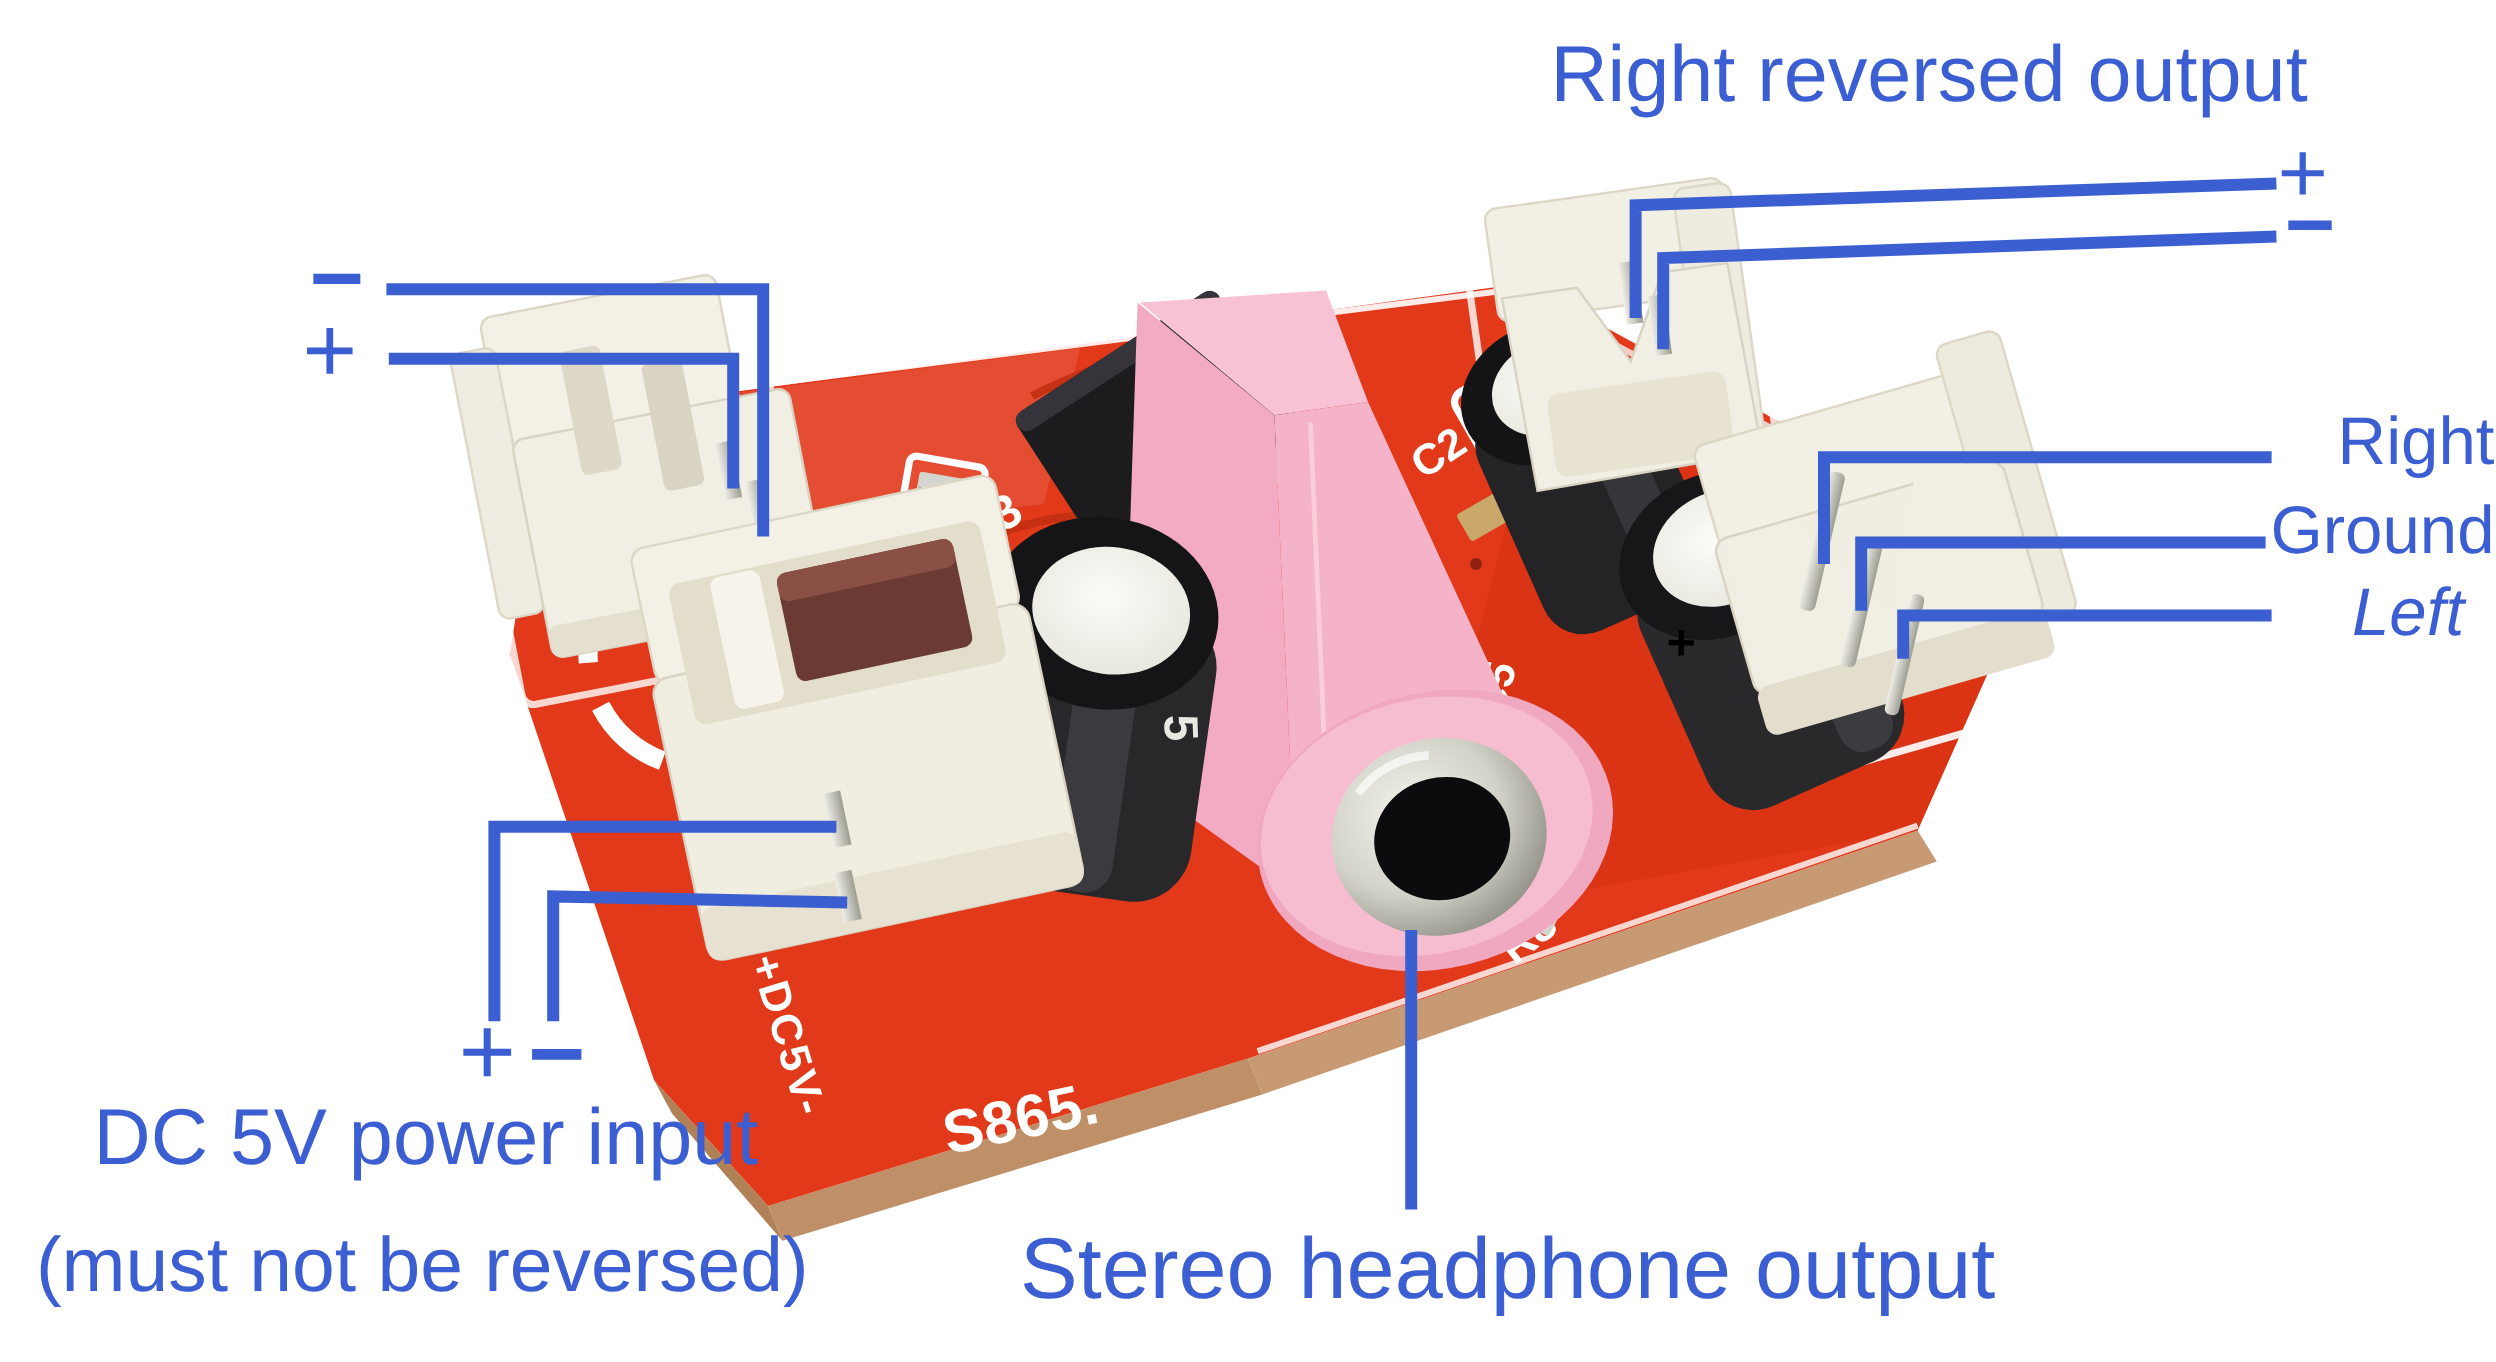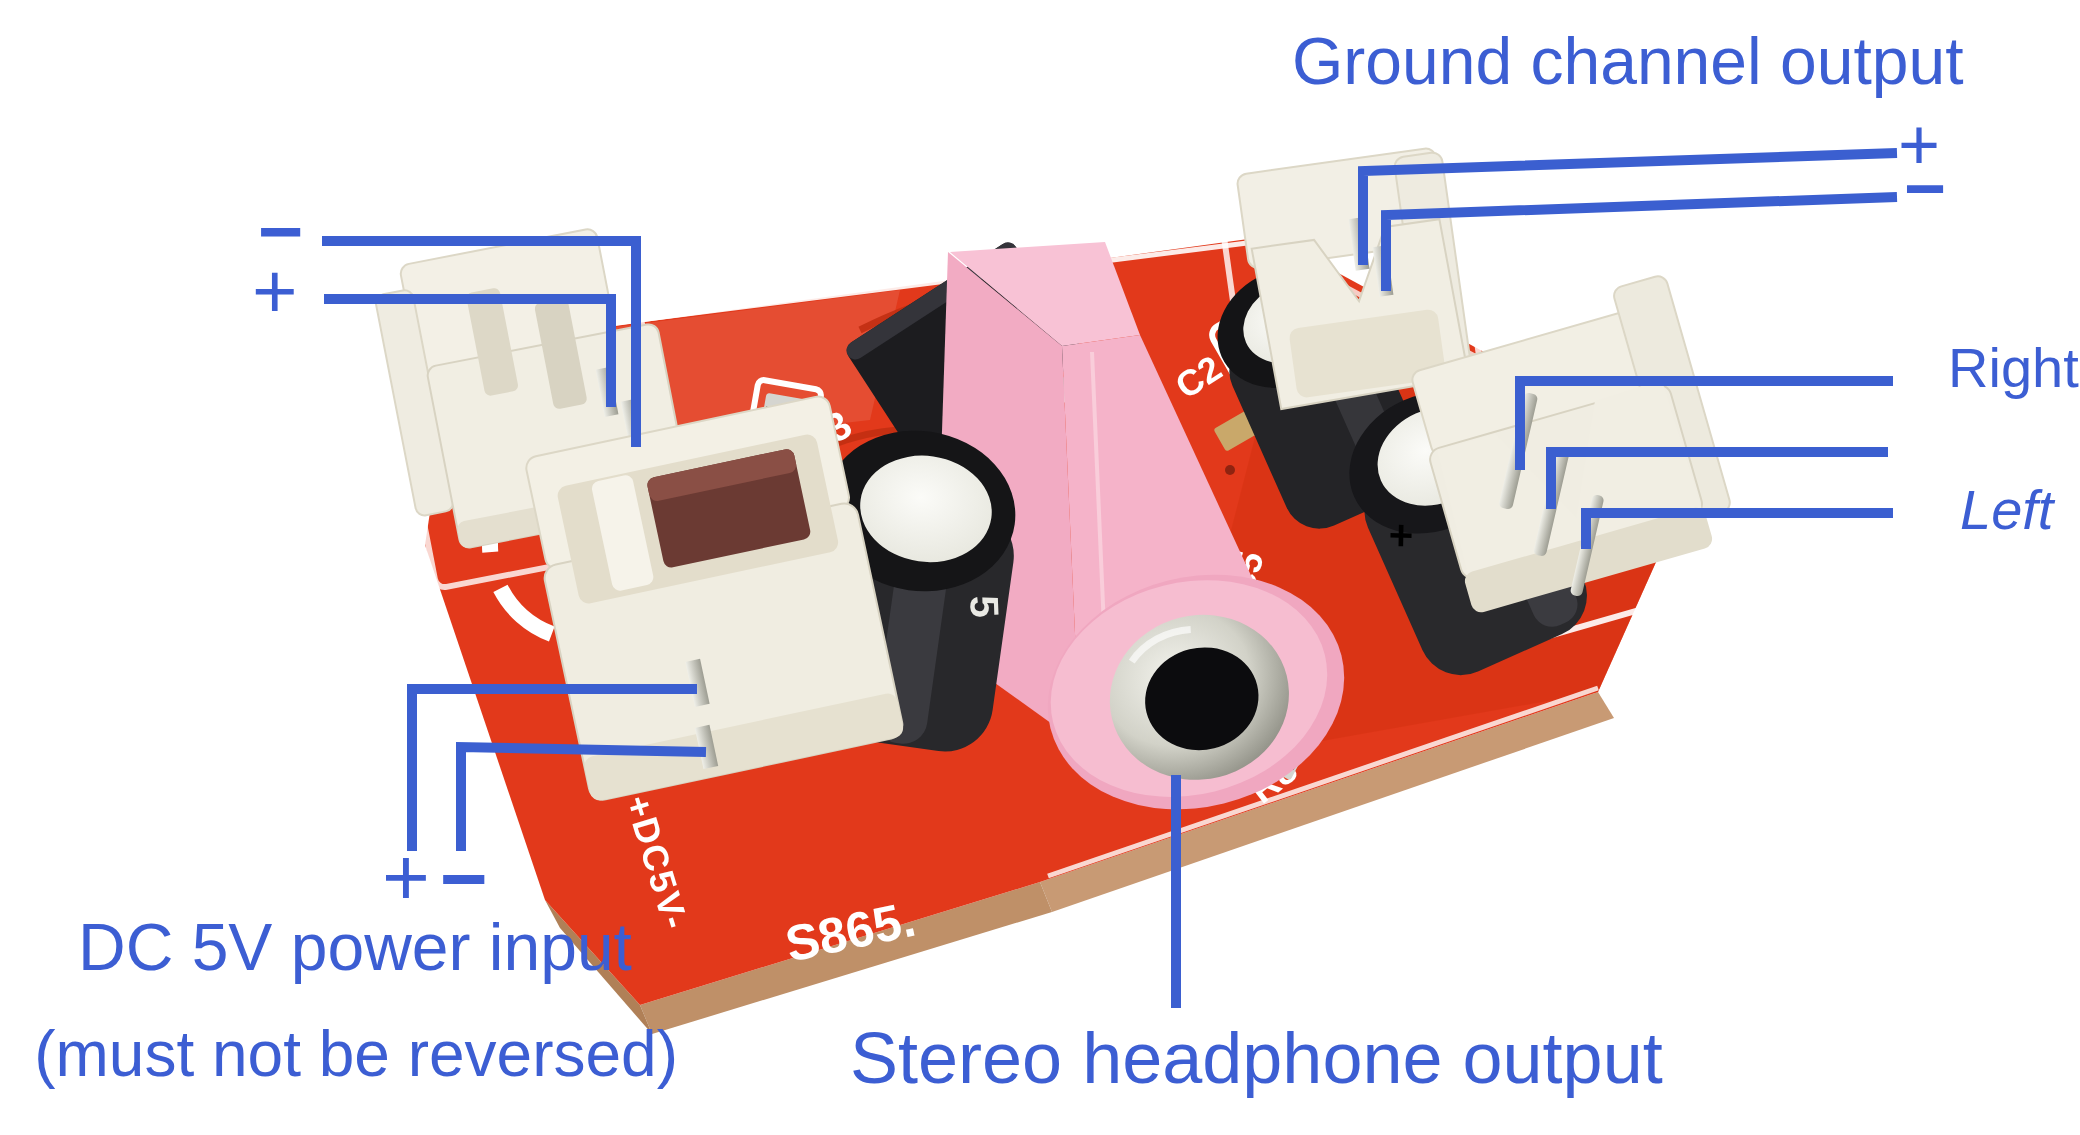--- a/index.html
+++ b/index.html
@@ -1,21 +1,21 @@
 <!DOCTYPE html>
 <html><head>
 <meta charset="utf-8">
 <style>
   html,body{margin:0;padding:0;background:#ffffff;}
   #stage{position:relative;width:2080px;height:1135px;background:#ffffff;overflow:hidden;
          font-family:"Liberation Sans",sans-serif;}
   .lbl{position:absolute;color:#3c5ed3;white-space:nowrap;line-height:1;}
   .sym{position:absolute;color:#3c5ed3;line-height:1;}
   svg{position:absolute;left:0;top:0;}
-  .t-center{text-align:right;}
+  .t-center{text-align:left;}
 </style>
 </head>
 <body>
 
 <div id="stage">
 
   <svg width="2080" height="1135" viewBox="0 0 2080 1135">
     <defs>
       <radialGradient id="gradMetal" cx="40%" cy="35%" r="75%">
         <stop offset="0" stop-color="#f4f4ee"></stop>
@@ -242,25 +242,26 @@
       <polyline points="1893,513 1586,513 1586,549"></polyline>
       <polyline points="412,851 412,689 697,689"></polyline>
       <polyline points="461,851 461,747 706,752"></polyline>
       <polyline points="1176,775 1176,1008"></polyline>
     </g>
   </svg>
 
   <div class="sym" style="left:258px;top:192px;font-size:78px;font-weight:bold;">−</div>
   <div class="sym" style="left:252px;top:252px;font-size:78px;">+</div>
 
-  <div class="lbl" style="left:1292px;top:28px;font-size:66px;">Ground channel output</div>
+  <div class="lbl" style="left:1292px;top:28px;font-size:66px;">Right reversed output</div>
   <div class="sym" style="left:1898px;top:108px;font-size:72px;">+</div>
   <div class="sym" style="left:1904px;top:152px;font-size:72px;font-weight:bold;">−</div>
 
   <div class="lbl" style="left:1900px;top:340px;font-size:56px;margin-left:48px;">Right</div>
+  <div class="lbl" style="left:1892px;top:414px;font-size:56px;">Ground</div>
   <div class="lbl" style="left:1960px;top:482px;font-size:56px;font-style:italic;">Left</div>
 
   <div class="sym" style="left:382px;top:836px;font-size:82px;">+</div>
   <div class="sym" style="left:440px;top:838px;font-size:82px;font-weight:bold;">−</div>
   <div class="lbl t-center" style="left:78px;top:914px;width:536px;font-size:66px;">DC 5V power input</div>
   <div class="lbl t-center" style="left:30px;top:1022px;width:648px;font-size:64px;">(must not be reversed)</div>
 
   <div class="lbl" style="left:850px;top:1022px;font-size:72px;">Stereo headphone output</div>
 
 </div>

